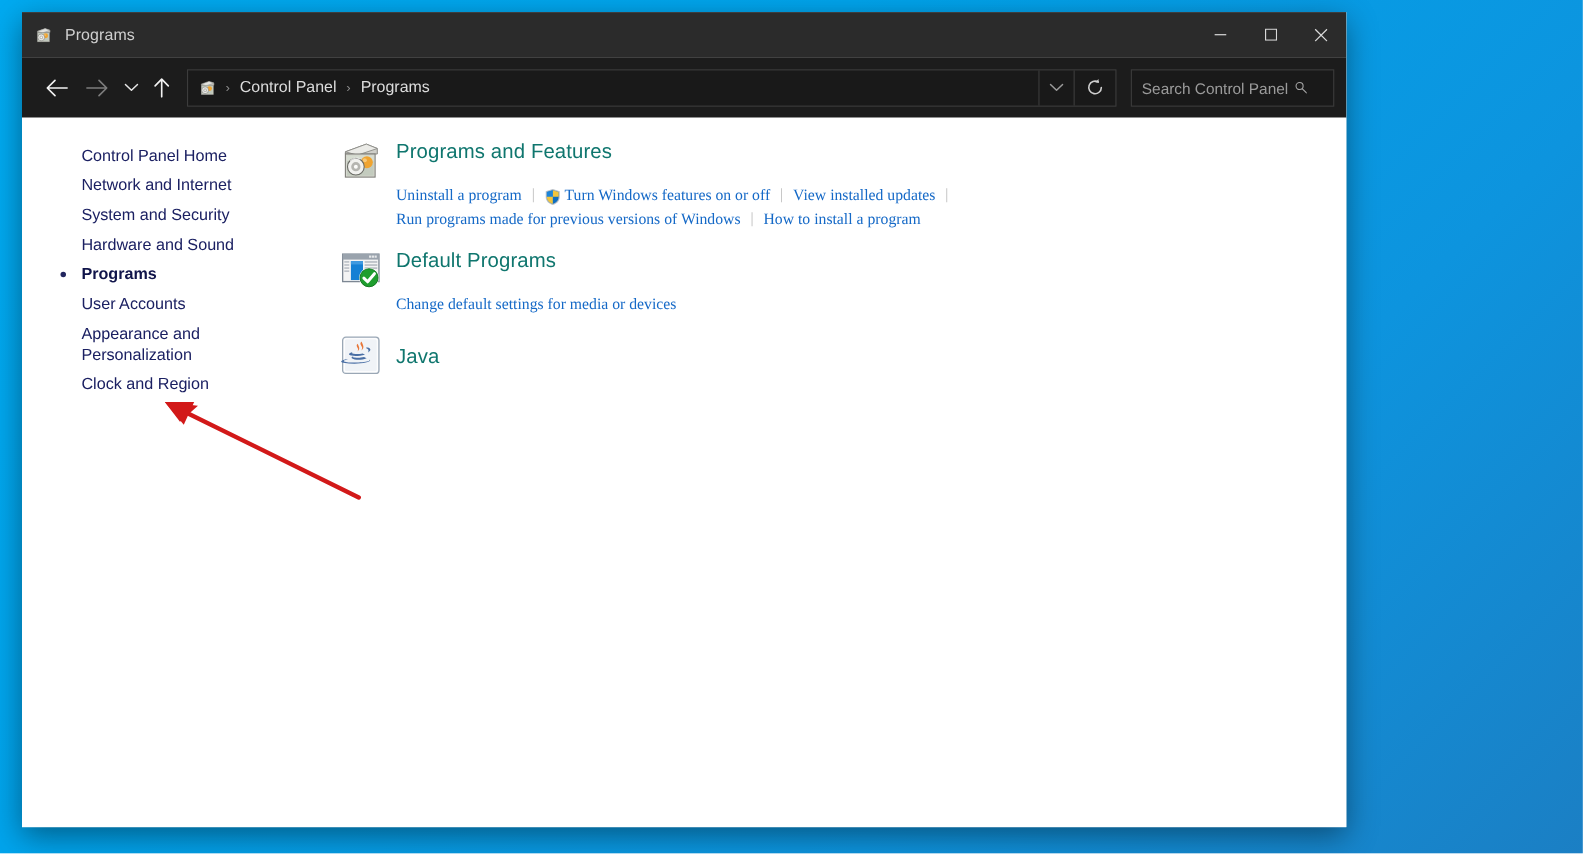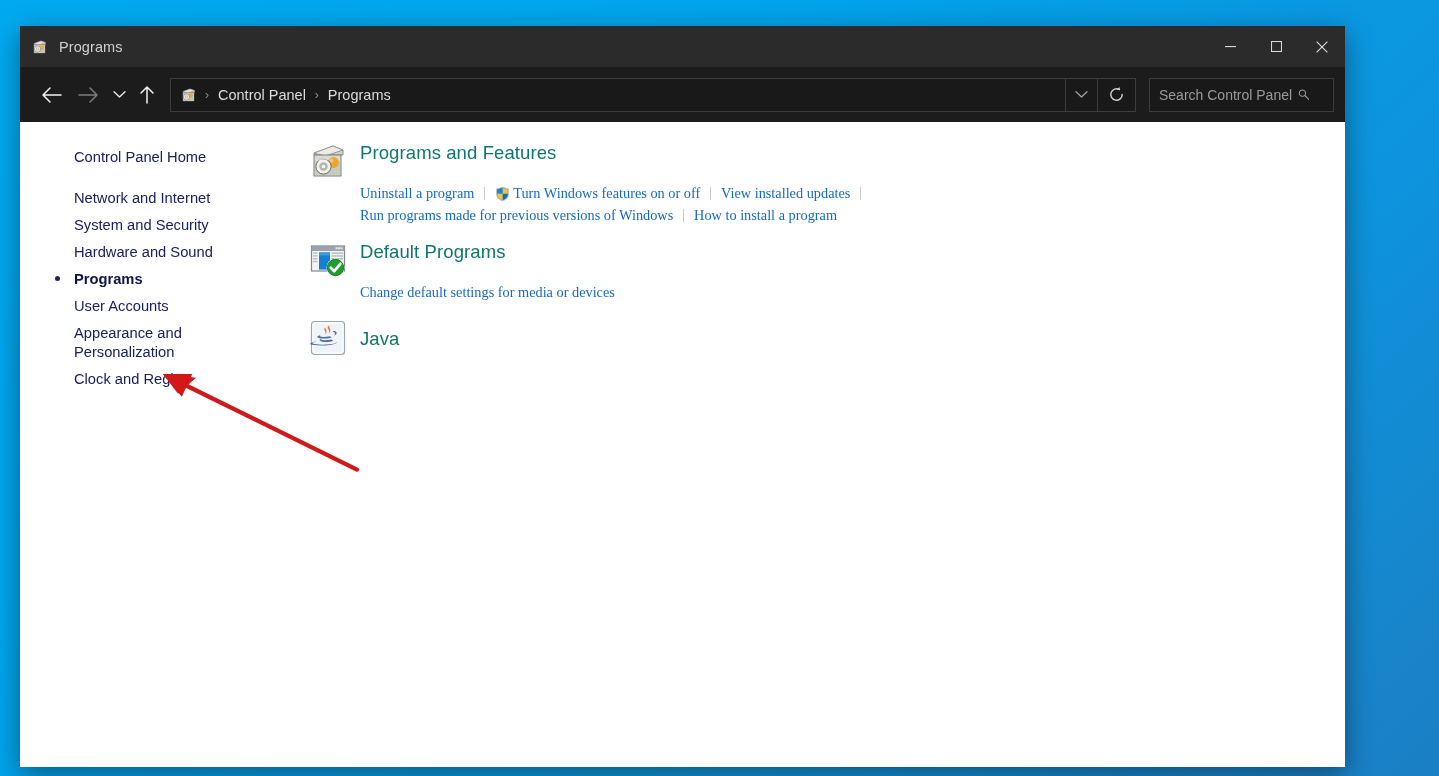--- a/index.html
+++ b/index.html
@@ -16,22 +16,22 @@
     position: relative;
     width: 1439px;
     height: 776px;
     background: linear-gradient(135deg, #00aaf0 0%, #00a4ec 35%, #0d94de 70%, #1b7fc4 100%);
   }
 
   
   #window {
     position: absolute;
     left: 20px;
-    top: 26px;
-    width: 1325px;
+    top: 11px;
+    width: 1204px;
     height: 741px;
     background: #ffffff;
     box-shadow: 0 8px 26px rgba(0,0,0,0.42);
     overflow: hidden;
   }
 
   
   .titlebar {
     position: relative;
     height: 41px;
@@ -174,21 +174,21 @@
   }
   .side-item {
     position: relative;
     color: #1b2062;
     font-size: 14.7px;
     line-height: 19px;
     padding: 4px 14px 4px 54px;
     cursor: default;
   }
   .side-item .lbl { display: block; }
-  .side-item.spacer-after { margin-bottom: 14px; }
+  .side-item.spacer-after { }
   .side-item.active {
     font-weight: bold;
     color: #10144a;
   }
   .side-bullet {
     position: absolute;
     left: 35px;
     top: 10px;
     width: 5px; height: 5px;
     border-radius: 50%;

